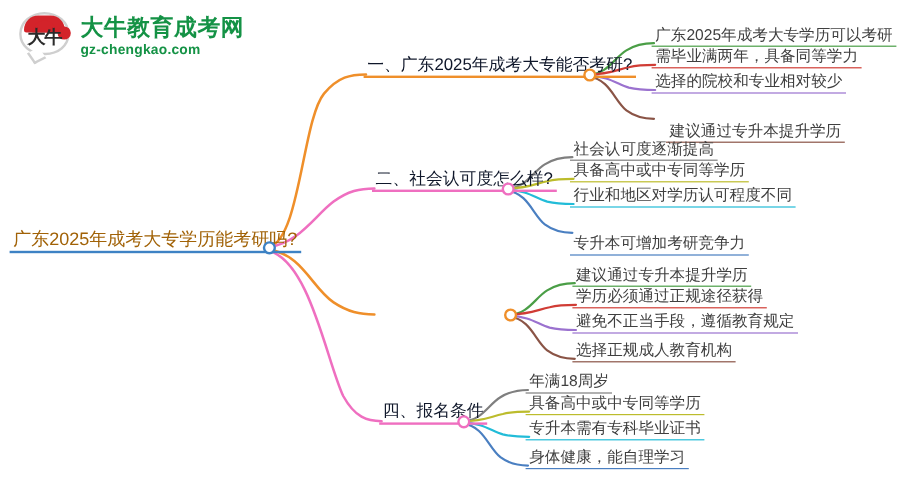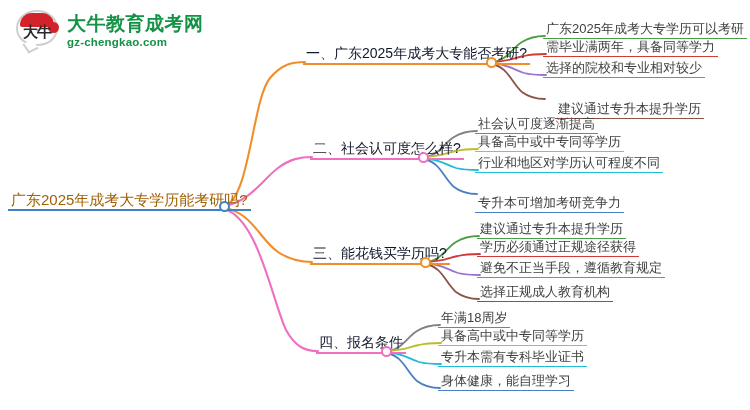--- a/index.html
+++ b/index.html
@@ -170,23 +170,20 @@
   <div class="node lvl2" style="left:475px;top:133px;color:#bcbc2c;">
     <span class="t">具备高中或中专同等学历</span>
   </div>
   <div class="node lvl2" style="left:475px;top:154px;color:#22bcd8;text-align:right;">
     <span class="t">行业和地区对学历认可程度不同</span>
   </div>
   <div class="node lvl2" style="left:475px;top:194px;color:#4a7fc1;text-align:right;">
     <span class="t">专升本可增加考研竞争力</span>
   </div>
 
-  <div class="node lvl1" style="left:310px;top:245px;color:#ef8f2a;">
-    <span class="t">三、能花钱买学历吗?</span>
-  </div>
   <div class="dot orange" style="left:420px;top:257px;"></div>
 
   <div class="node lvl2" style="left:477px;top:220px;color:#4a9e46;">
     <span class="t">建议通过专升本提升学历</span>
   </div>
   <div class="node lvl2" style="left:477px;top:259px;color:#9b72cf;">
     <span class="t">避免不正当手段，遵循教育规定</span>
   </div>
   <div class="node lvl2" style="left:477px;top:238px;color:#d03c35;">
     <span class="t">学历必须通过正规途径获得</span>

